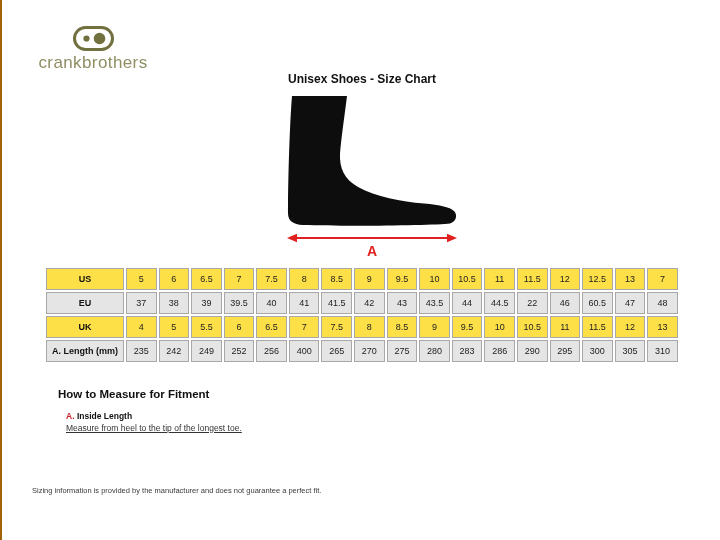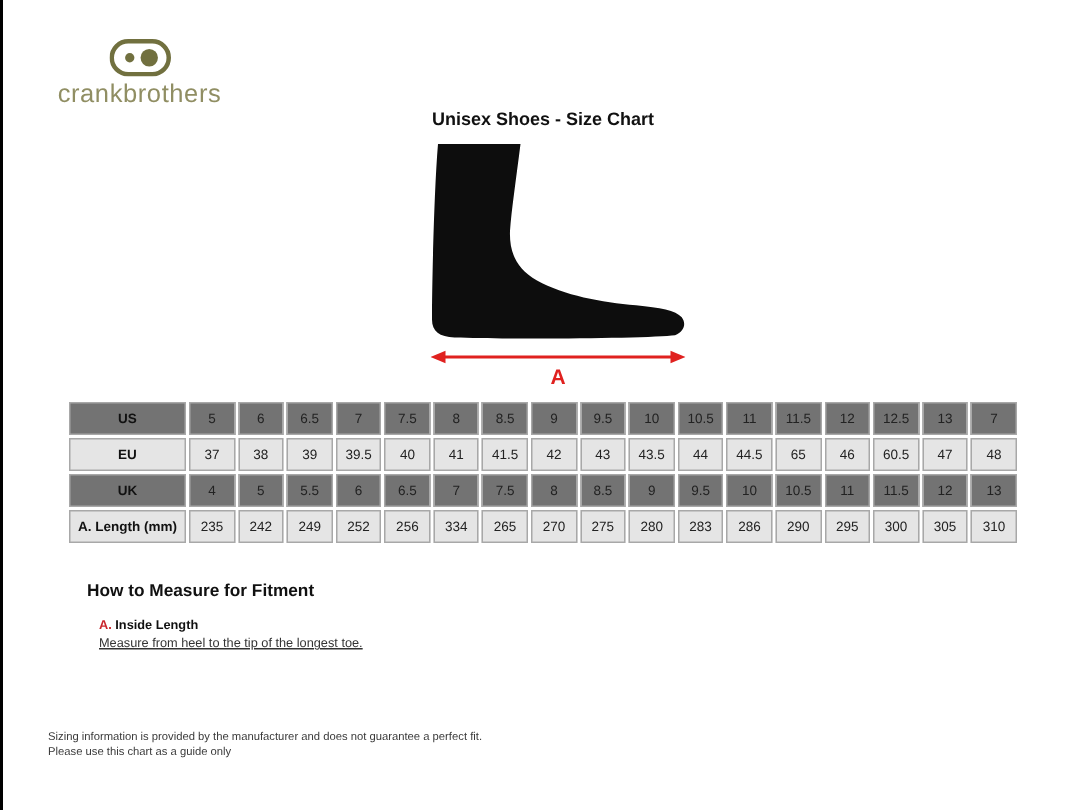--- a/index.html
+++ b/index.html
@@ -5,21 +5,21 @@
   html, body { margin: 0; padding: 0; background: #ffffff; }
   .page {
     position: relative;
     width: 720px;
     height: 540px;
     background: #ffffff;
     overflow: hidden;
     font-family: "Liberation Sans", sans-serif;
     color: #1a1a1a;
     box-sizing: border-box;
-    border-left: 2px solid #000000;
+    border-left: 2px solid #a16207;
   }
 
   
   .logo {
     position: absolute;
     left: 30px; top: 26px;
     width: 122px;
     text-align: center;
     cursor: pointer;
   }
@@ -72,21 +72,21 @@
   .size-table th, .size-table td {
     border: 1px solid #a8a8a8;
     height: 20px;
     padding: 0;
     text-align: center;
     vertical-align: middle;
     color: #222222;
     overflow: hidden;
   }
   .size-table th { font-weight: bold; width: 76px; color: #111111; }
-  .size-table tr.plain th, .size-table tr.plain td { background: #737373; }
+  .size-table tr.plain th, .size-table tr.plain td { background: #fde047; }
   .size-table tr.shade th, .size-table tr.shade td { background: #e5e5e5; }
 
   
   .measure-section {
     position: absolute;
     left: 40px; top: 388px;
     width: 500px;
   }
   .measure-heading {
     margin: 0 0 10px 16px;
@@ -187,21 +187,21 @@
           <td>39</td>
           <td>39.5</td>
           <td>40</td>
           <td>41</td>
           <td>41.5</td>
           <td>42</td>
           <td>43</td>
           <td>43.5</td>
           <td>44</td>
           <td>44.5</td>
-          <td>65</td>
+          <td>22</td>
           <td>46</td>
           <td>60.5</td>
           <td>47</td>
           <td>48</td>
         </tr>
         <tr class="plain">
           <th>UK</th>
           <td>4</td>
           <td>5</td>
           <td>5.5</td>
@@ -220,21 +220,21 @@
           <td>12</td>
           <td>13</td>
         </tr>
         <tr class="shade">
           <th>A. Length (mm)</th>
           <td>235</td>
           <td>242</td>
           <td>249</td>
           <td>252</td>
           <td>256</td>
-          <td>334</td>
+          <td>400</td>
           <td>265</td>
           <td>270</td>
           <td>275</td>
           <td>280</td>
           <td>283</td>
           <td>286</td>
           <td>290</td>
           <td>295</td>
           <td>300</td>
           <td>305</td>
@@ -249,16 +249,15 @@
       <div class="measure-item-title">
         <span class="red-prefix">A.</span>
         <span>Inside Length</span>
       </div>
       <div class="measure-item-desc">Measure from heel to the tip of the longest toe.</div>
     </div>
   </div>
 
   <div class="footnote">
     <div>Sizing information is provided by the manufacturer and does not guarantee a perfect fit.</div>
-    <div>Please use this chart as a guide only</div>
   </div>
 
 </div>
 
 </body></html>

